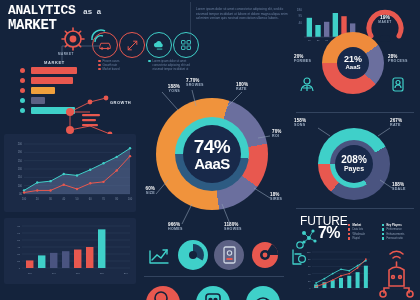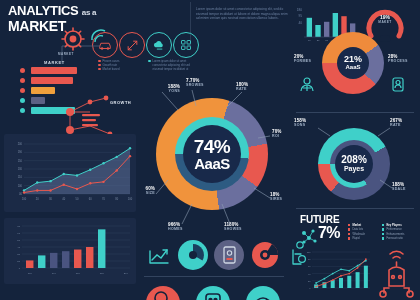--- a/index.html
+++ b/index.html
@@ -6,21 +6,21 @@
   body{width:420px;height:300px;overflow:hidden;
        font-family:"Liberation Sans",sans-serif;color:#ffffff;}
   .stage{position:relative;width:420px;height:300px;background:#14233c;}
 
   
   .abs{position:absolute;}
   .rule{position:absolute;background:#33445f;height:1px;}
   .vrule{position:absolute;background:#2c3c56;width:1px;}
 
   
-  #title{left:8px;top:4px;width:120px;}
+  #title{left:8px;top:4px;width:120px;font-family:Liberation Mono, monospace;}
   #title .l1{font-size:13px;font-weight:bold;letter-spacing:-.3px;line-height:13px;}
   #title .as{font-size:8px;font-weight:bold;color:#d7dee8;}
   #title .l2{font-size:15px;font-weight:bold;color:#3fd0c9;line-height:15px;letter-spacing:-.4px;}
   #title .l3{font-size:14px;font-weight:bold;line-height:15px;letter-spacing:-.3px;}
 
   
   #lead{left:196px;top:7px;width:92px;font-size:3.2px;line-height:4.6px;color:#6d82a2;}
   #leadnums{left:292px;top:7px;font-size:3.2px;line-height:6.4px;color:#6d82a2;text-align:right;width:10px;}
 
   
@@ -57,21 +57,21 @@
   .donut{position:absolute;border-radius:50%;}
   .donut .hole{position:absolute;left:50%;top:50%;transform:translate(-50%,-50%);
                border-radius:50%;background:#18294a;
                display:flex;flex-direction:column;align-items:center;justify-content:center;}
 
   
   .panel{position:absolute;background:#1b2a46;border-radius:2px;}
 
   
   #future{left:300px;top:214px;width:116px;}
-  #future .hd{font-size:10px;font-weight:bold;letter-spacing:-.2px;}
+  #future .hd{font-size:12px;font-weight:normal;letter-spacing:-.2px;}
   .legendcol{font-size:2.7px;line-height:4px;color:#8fa0b8;width:30px;}
   .legendcol .h{color:#ffffff;font-weight:bold;}
   .legendcol i{display:inline-block;width:2.4px;height:2.4px;background:#e8584f;margin-right:2px;}
   .legendcol.t i{background:#3fd0c9;}
 </style>
 </head>
 <body>
 
 <div class="stage">
 

